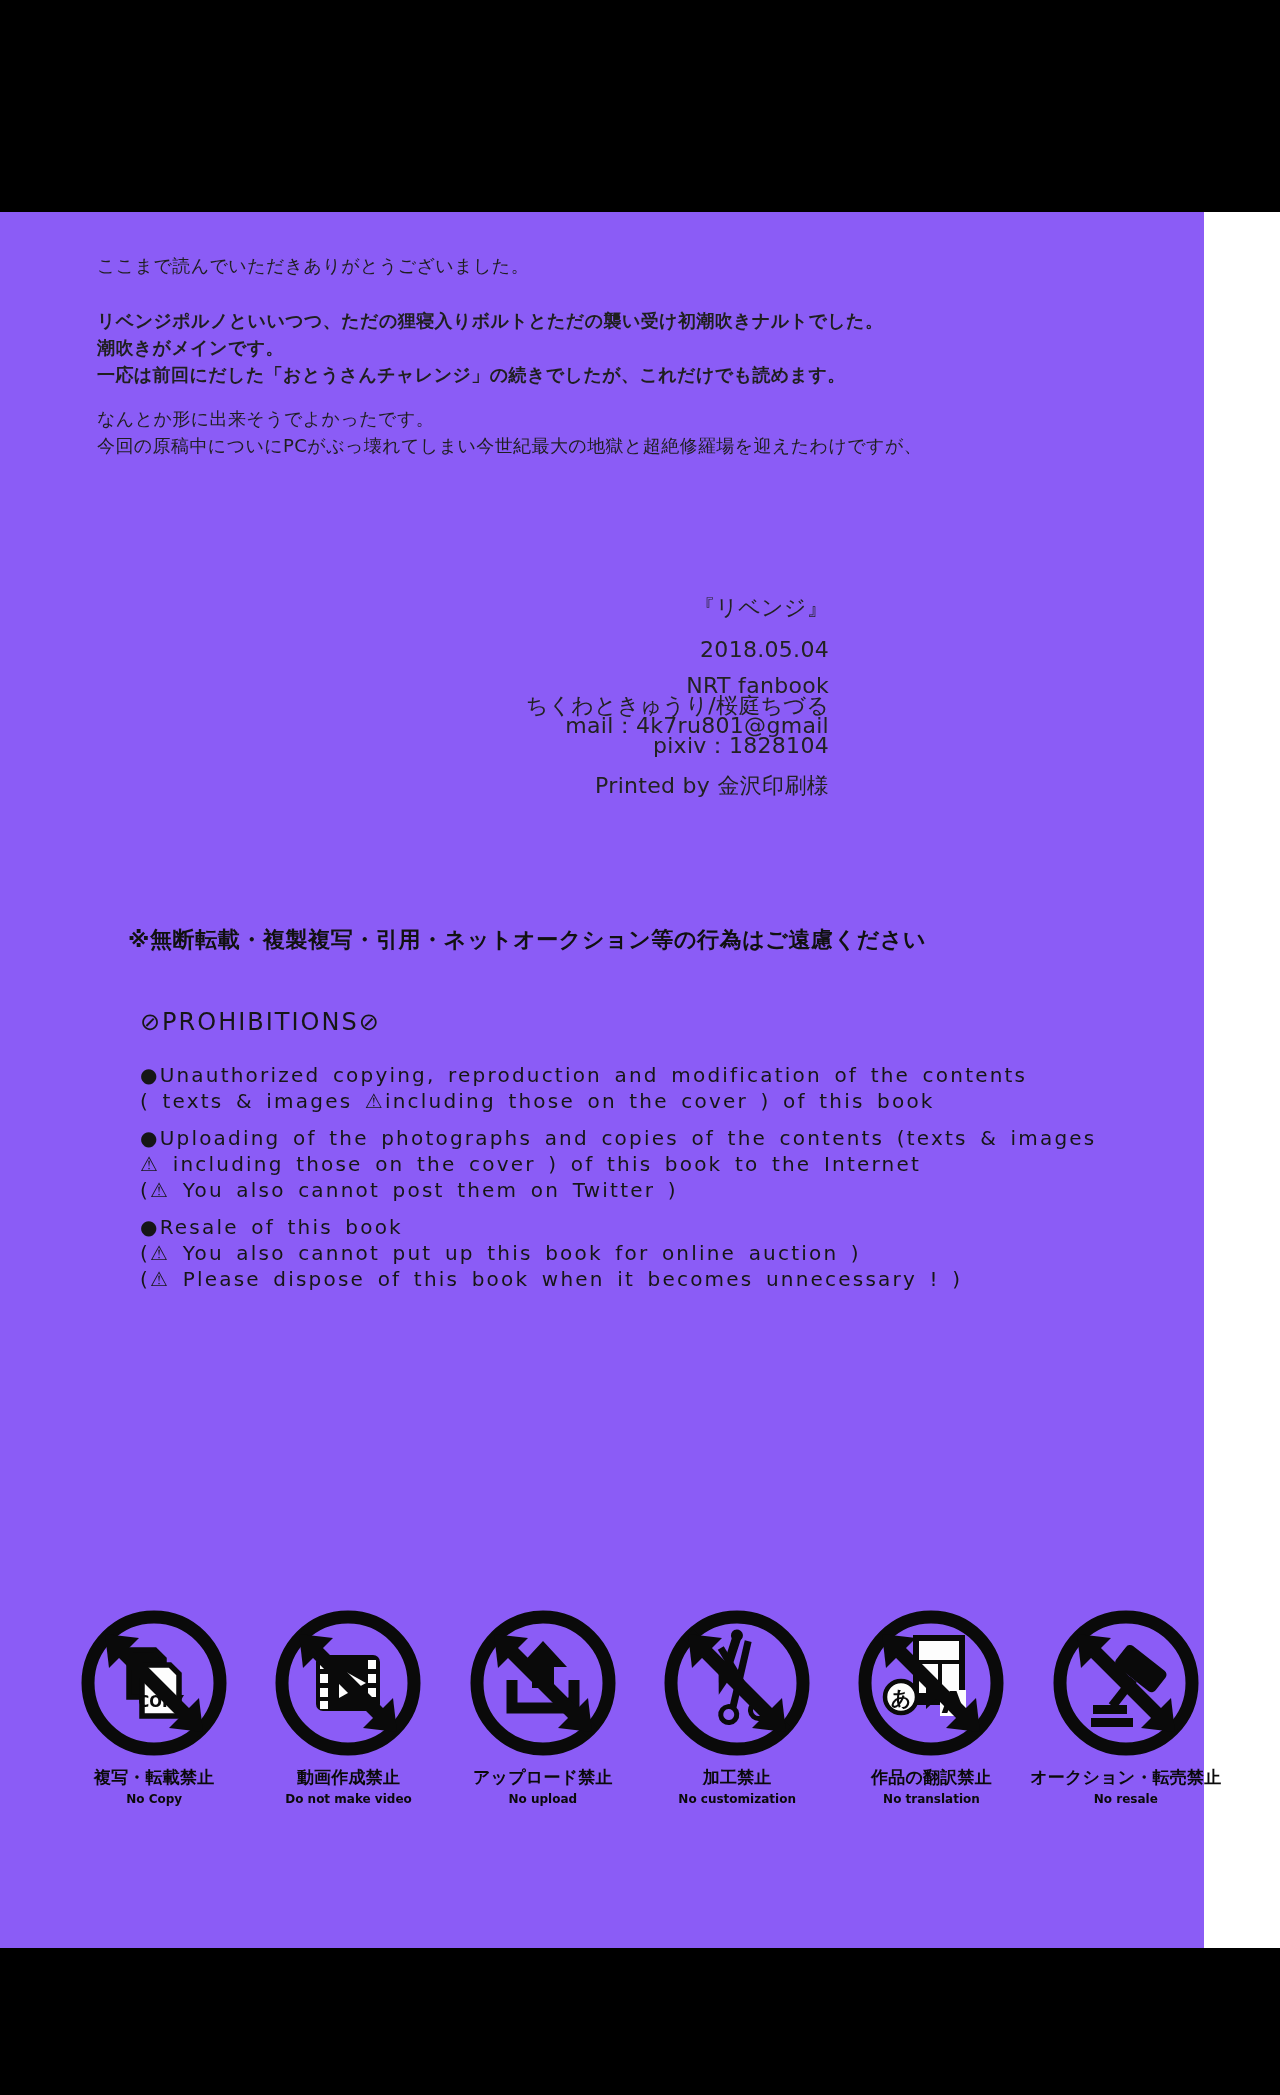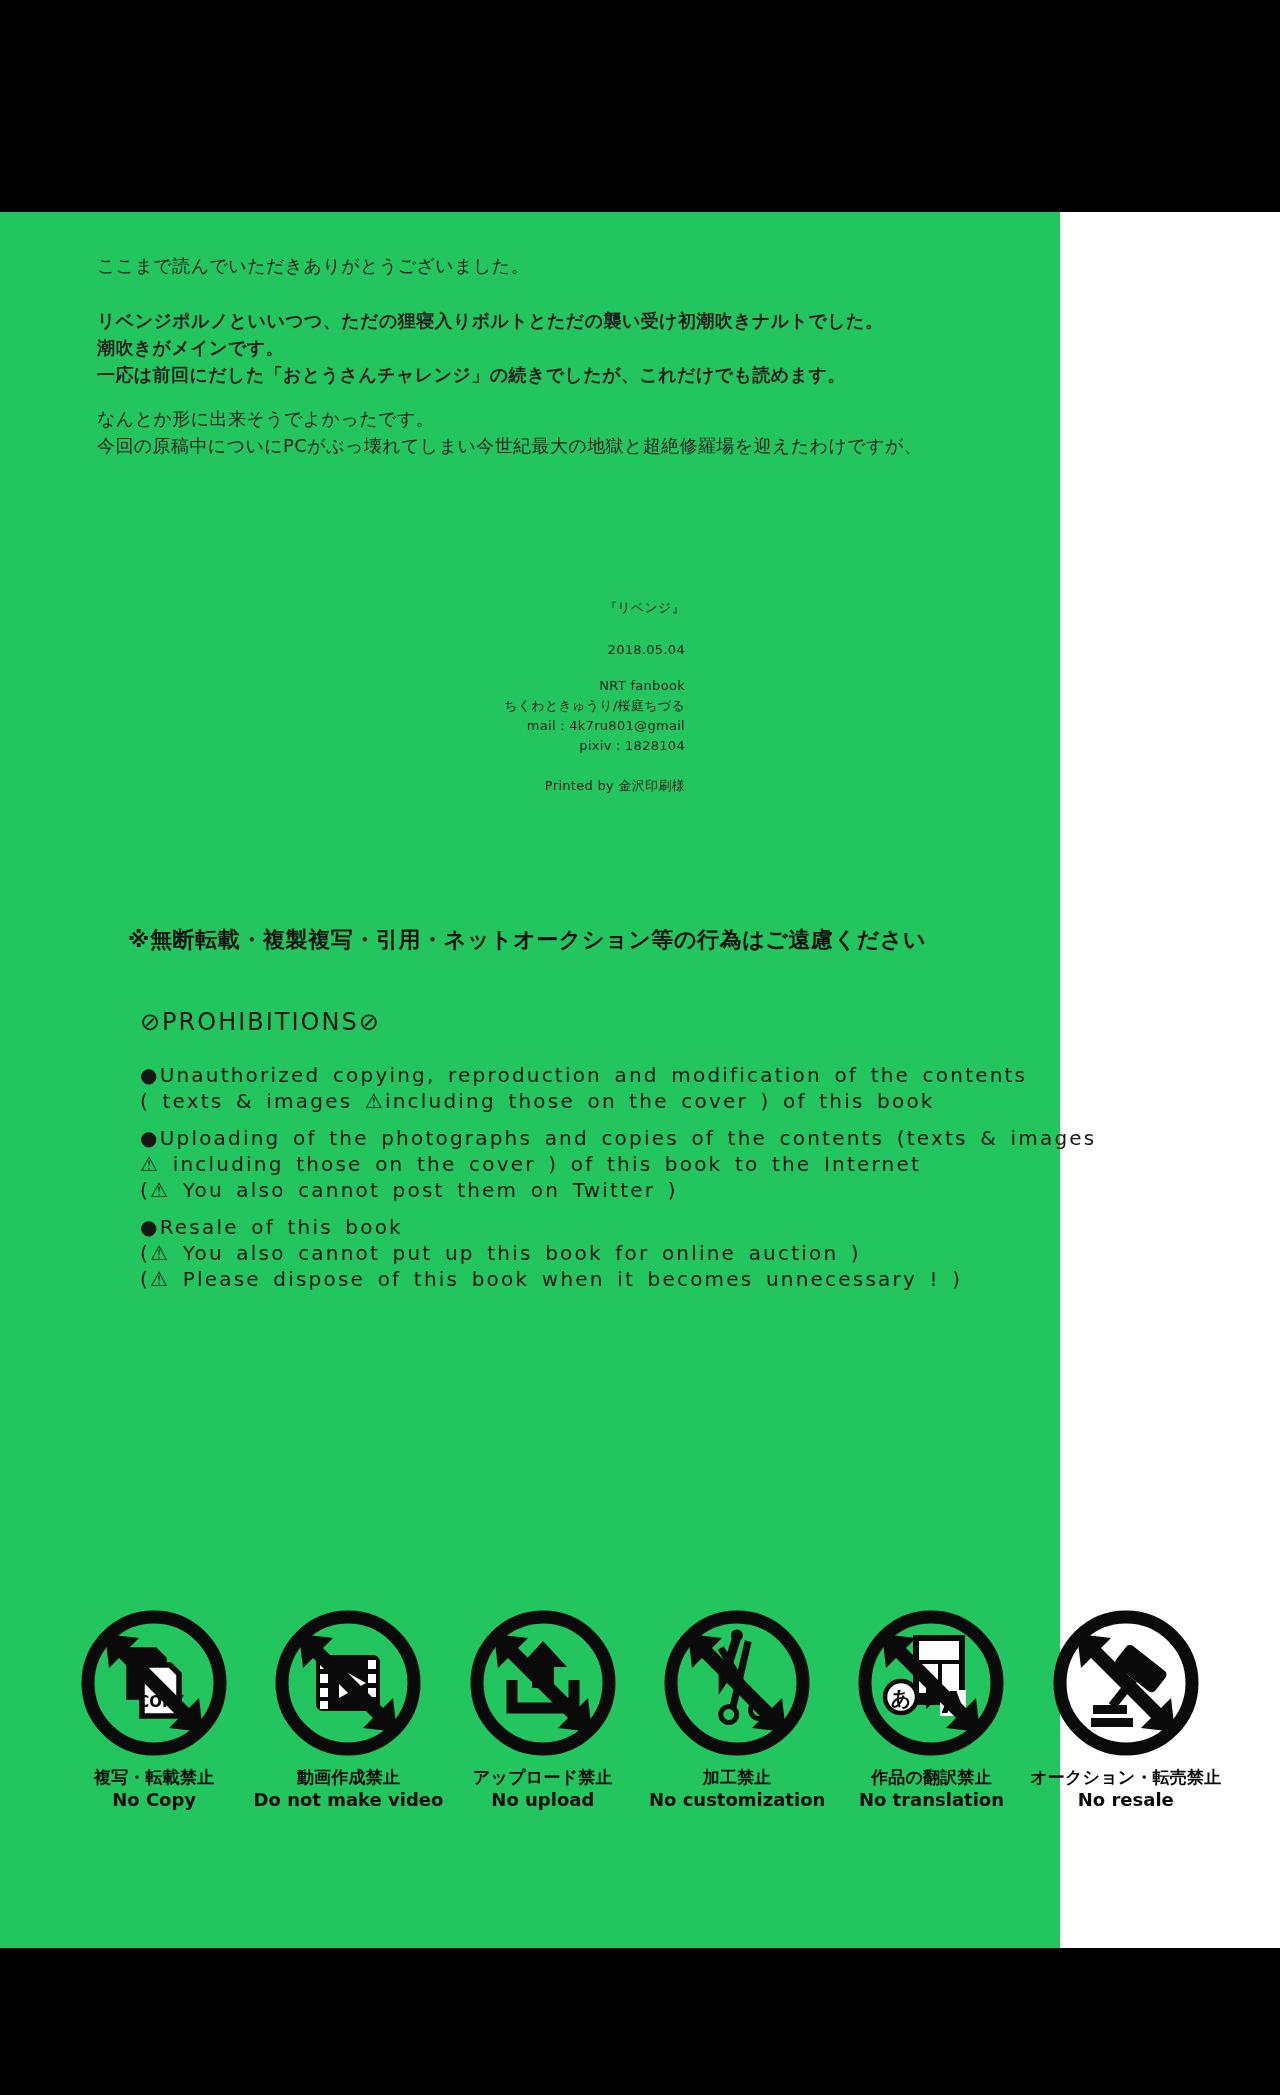--- a/index.html
+++ b/index.html
@@ -3,47 +3,47 @@
 <meta charset="utf-8">
 <style>
   html,body{margin:0;padding:0;}
   body{
     width:1280px;height:2095px;
     background:#ffffff;
     font-family:"DejaVu Sans","Liberation Sans",sans-serif;
     color:#1f1f1f;
     overflow:hidden;
   }
-  #page{position:relative;width:1060px;height:2095px;background:#22c55e;}
+  #page{position:relative;width:1204px;height:2095px;background:#8b5cf6;}
   .band{position:absolute;left:0;width:1280px;background:#000;}
   .band-top{top:0;height:212px;}
   .band-bottom{top:1948px;height:147px;}
 
   .para{position:absolute;left:97px;font-size:18px;line-height:27px;letter-spacing:0.4px;white-space:nowrap;}
   .para-1{top:252px;}
   .para-2{top:307px;font-weight:bold;}
   .para-3{top:405px;}
 
-  .credits{position:absolute;top:598px;right:375px;text-align:right;font-size:13px;line-height:20px;letter-spacing:0.3px;white-space:nowrap;color:#222;}
+  .credits{position:absolute;top:598px;right:375px;text-align:right;font-size:22px;line-height:20px;letter-spacing:0.3px;white-space:nowrap;color:#222;}
   .credits .gap-lg{margin-top:22px;}
   .credits .gap-md{margin-top:16px;}
   .credits .gap-pr{margin-top:20px;}
 
   .notice{position:absolute;left:128px;top:925px;font-size:22px;font-weight:bold;letter-spacing:0.6px;white-space:nowrap;color:#111;}
 
   .prohibitions{position:absolute;left:140px;top:1008px;width:980px;color:#161616;}
   .pro-header{font-size:24px;letter-spacing:2px;margin-bottom:26px;}
   .pro-group{margin-bottom:11px;}
   .pro-line{font-size:20px;line-height:26px;letter-spacing:2.2px;word-spacing:4px;white-space:nowrap;}
 
   .stamps{position:absolute;left:57px;top:1608px;width:1166px;display:flex;}
   .stamp{flex:1;display:flex;flex-direction:column;align-items:center;}
   .stamp svg{display:block;}
   .stamp-jp{margin-top:8px;font-size:17px;font-weight:bold;white-space:nowrap;color:#0a0a0a;letter-spacing:0.2px;}
-  .stamp-en{font-size:18px;font-weight:bold;white-space:nowrap;color:#0a0a0a;line-height:21px;}
+  .stamp-en{font-size:12px;font-weight:bold;white-space:nowrap;color:#0a0a0a;line-height:21px;}
   svg text{font-family:"DejaVu Sans","Liberation Sans",sans-serif;fill:#0a0a0a;}
   .ink{fill:#0a0a0a;}
   .paper{fill:#fdfdfd;}
 </style>
 </head>
 <body>
 
 <div id="page">
 
   <div class="band band-top"></div>

